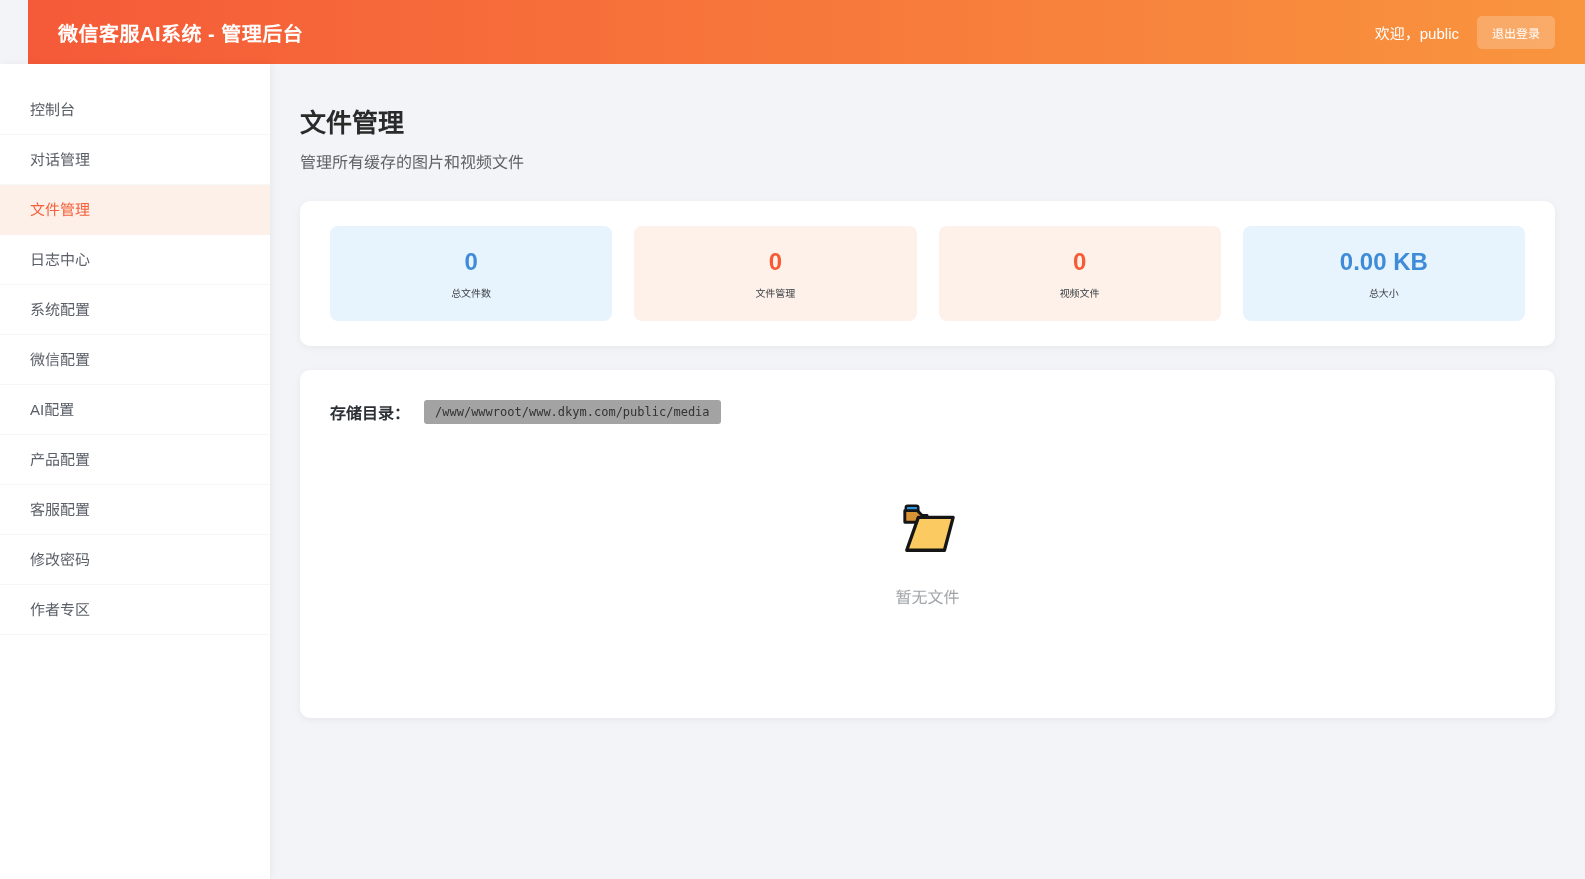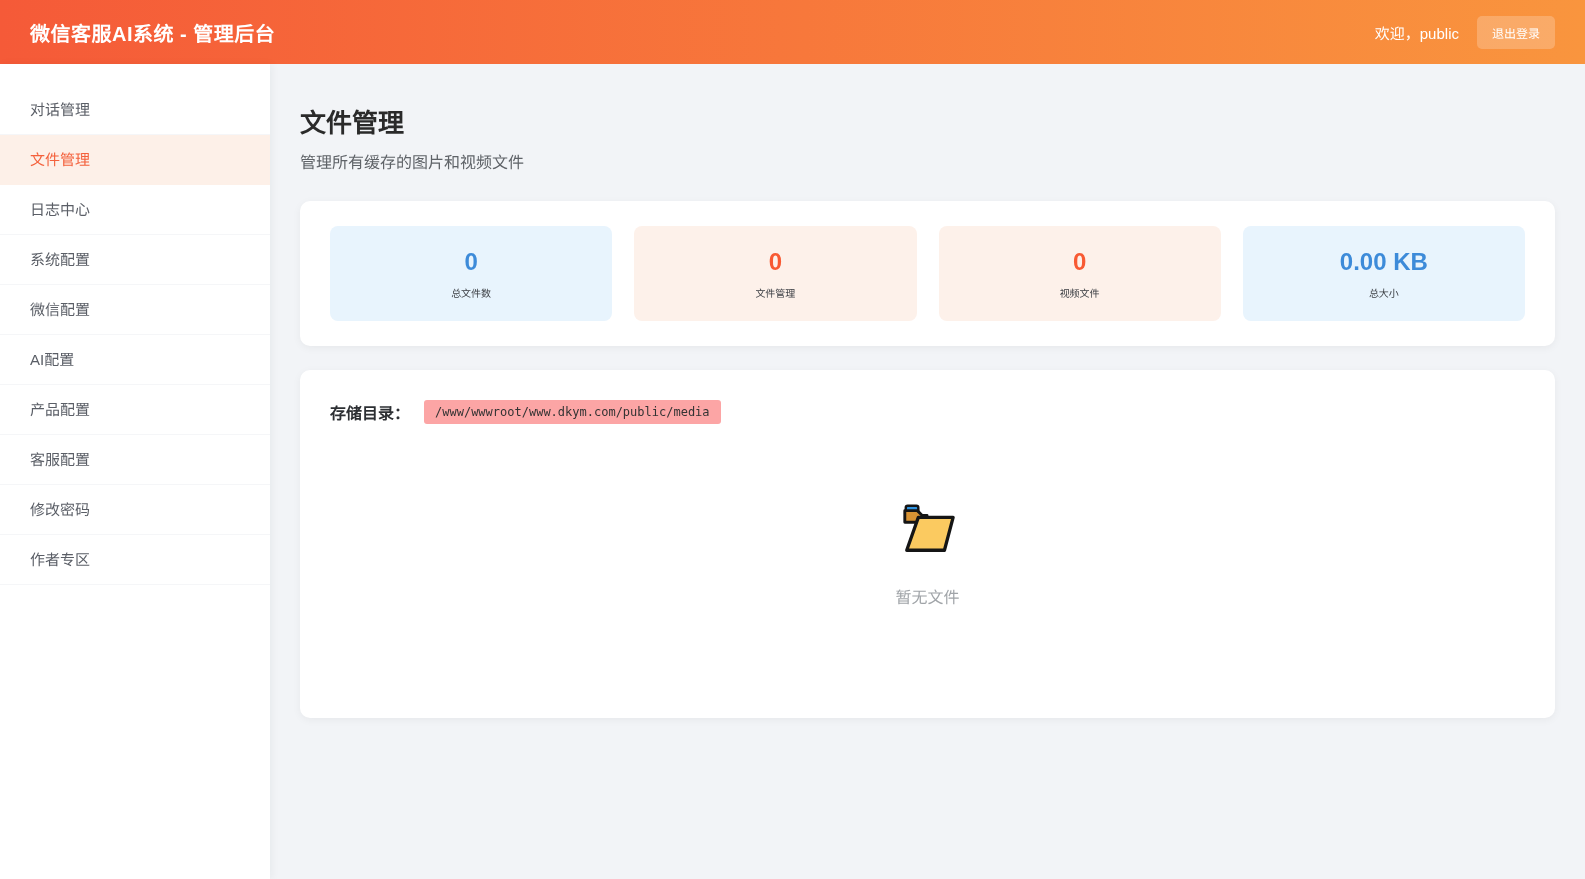--- a/index.html
+++ b/index.html
@@ -18,21 +18,21 @@
   body{
     font-family:"Liberation Sans","DejaVu Sans",sans-serif;
     background:var(--main-bg);
     color:#303133;
   }
   
   .app-header{
     height:64px;
     background:linear-gradient(90deg,var(--header-gradient-start),var(--header-gradient-end));
     display:flex;align-items:center;justify-content:space-between;
-    padding:0 30px;color:#fff;
+    padding:0 30px;color:#fff;margin-left:28px;
   }
   .app-title{font-size:20px;font-weight:700;letter-spacing:.5px;}
   .header-right{display:flex;align-items:center;gap:18px;}
   .welcome-text{font-size:15px;}
   .logout-btn{
     background:rgba(255,255,255,.22);
     border:none;color:#fff;font-size:12px;
     padding:8px 15px;border-radius:5px;cursor:pointer;
     font-family:inherit;
   }
@@ -77,21 +77,21 @@
   .stat-blue .stat-num{color:var(--stat-blue);}
   .stat-orange .stat-num{color:var(--stat-orange);}
   .stat-label{font-size:10px;color:#3a3d42;}
   
   .files-card{padding:30px;min-height:345px;}
   .storage-row{display:flex;align-items:center;gap:14px;}
   .storage-label{font-size:16px;font-weight:700;color:#2c2f33;}
   .storage-path{
     font-family:"DejaVu Sans Mono","Liberation Mono",monospace;
     font-size:12px;color:#333;
-    background:#fca5a5;border-radius:3px;
+    background:#a3a3a3;border-radius:3px;
     padding:5px 11px;
   }
   .empty-state{
     display:flex;flex-direction:column;align-items:center;
     padding:78px 0 80px;gap:28px;
   }
   .folder-icon{width:58px;height:54px;display:block;}
   .empty-text{font-size:16px;color:#a0a4a8;}
 </style>
 </head>
@@ -100,20 +100,21 @@
 <header class="app-header">
   <div class="app-title">微信客服AI系统 - 管理后台</div>
   <div class="header-right">
     <span class="welcome-text">欢迎，public</span>
     <button class="logout-btn">退出登录</button>
   </div>
 </header>
 
 <div class="body-row">
   <nav class="sidebar" id="sidebar">
+      <div class="menu-item">控制台</div>
       <div class="menu-item">对话管理</div>
       <div class="menu-item active">文件管理</div>
       <div class="menu-item">日志中心</div>
       <div class="menu-item">系统配置</div>
       <div class="menu-item">微信配置</div>
       <div class="menu-item">AI配置</div>
       <div class="menu-item">产品配置</div>
       <div class="menu-item">客服配置</div>
       <div class="menu-item">修改密码</div>
       <div class="menu-item">作者专区</div>

